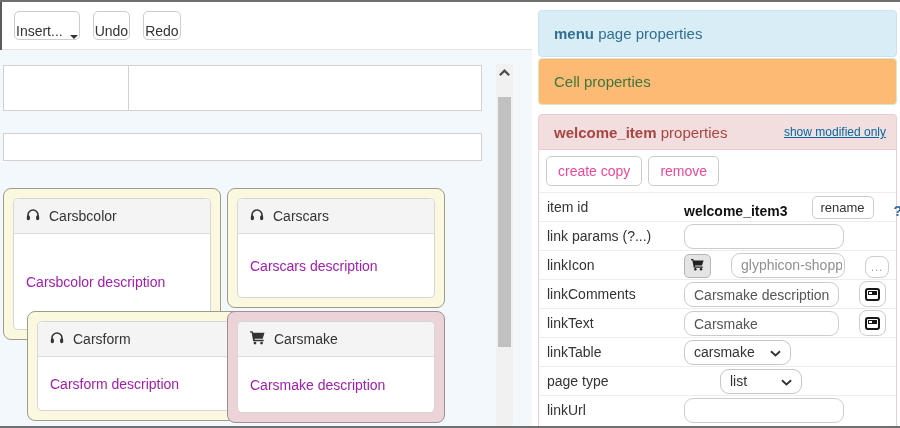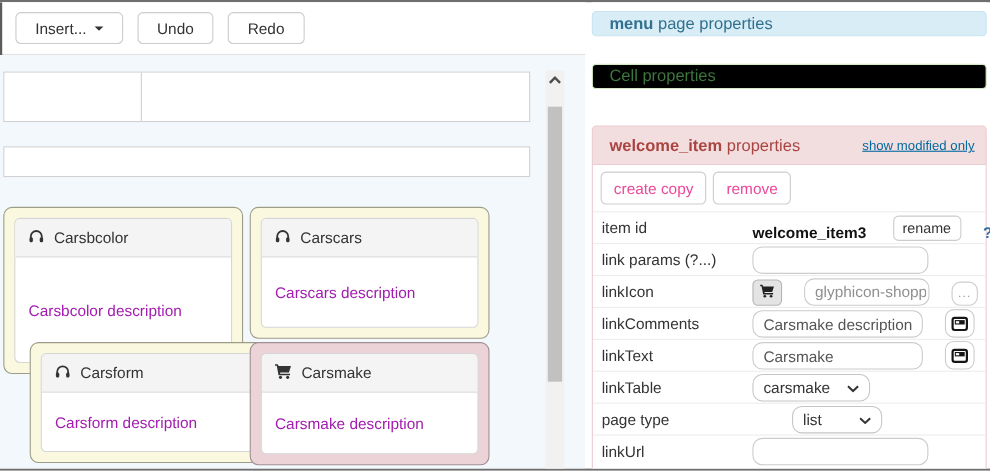--- a/index.html
+++ b/index.html
@@ -6,21 +6,21 @@
   body { font-family:"Liberation Sans", sans-serif; background:#fff; }
   .root { position:relative; width:900px; height:428px; background:#fff; overflow:hidden;
           border-top:2px solid #6f6f6f; border-bottom:2px solid #6f6f6f; }
 
   
   .left-panel { position:absolute; left:0; top:0; width:532px; height:100%; background:#f3f8fc; }
   .edge-dark { position:absolute; left:0; top:0; width:2px; height:48px; background:#5c5c5c; z-index:9; }
   .toolbar { position:absolute; left:0; top:0; width:100%; height:48px; background:#fff;
              border-bottom:1px solid #e2e2e2; display:flex; align-items:center; padding-left:14px; gap:13px; }
   .btn { background:#fff; border:1px solid #ccc; border-radius:5px; color:#333; font-size:14px;
-         height:29px; padding:0 17px; display:inline-flex; align-items:center; cursor:pointer; }
+         height:29px; padding:0 1px; display:inline-flex; align-items:flex-end; cursor:pointer; }
   .caret { display:inline-block; width:0; height:0; border-top:4px solid #333;
            border-left:4px solid transparent; border-right:4px solid transparent; margin-left:7px; }
 
   .wirebox { position:absolute; background:#fff; border:1px solid #d1d1d1; }
   .box1 { left:3px; top:63px; width:479px; height:46px; }
   .box1-divider { position:absolute; left:124px; top:0; width:1px; height:100%; background:#d1d1d1; }
   .box2 { left:3px; top:131px; width:479px; height:28px; }
 
   .card { position:absolute; width:218px; border-radius:8px; padding:9px; }
   .card.yellow { background:#fbf8e0; border:1px solid #9d9c89; }
@@ -31,24 +31,24 @@
                   display:flex; align-items:center; gap:9px; padding:0 12px; font-size:14px; color:#333; }
   .panel-body { flex:1; display:flex; align-items:center; padding:0 12px; font-size:14px; color:#a21caf; }
 
   
   .scrollbar { position:absolute; left:496px; top:62px; width:17px; height:364px; background:#f1f1f1; }
   .scroll-arrow { height:17px; display:flex; align-items:center; justify-content:center; }
   .scroll-thumb { position:absolute; left:2px; top:33px; width:13px; height:250px; background:#c1c1c1; }
 
   
   .right-panel { position:absolute; left:538px; top:0; width:359px; height:100%; background:#fff; font-size:14px; }
-  .alert { position:absolute; left:0; width:100%; height:23px; border-radius:4px;
+  .alert { position:absolute; left:0; width:100%; height:47px; border-radius:4px;
            display:flex; align-items:center; padding:0 15px; font-size:15px; }
   .alert-info { top:8px; background:#d9edf7; border:1px solid #c8e4f2; color:#31708f; }
-  .alert-success { top:56px; background:#000000; border:1px solid #d6e9c6; color:#3c763d; }
+  .alert-success { top:56px; background:#fdba74; border:1px solid #d6e9c6; color:#3c763d; }
   .danger-header { position:absolute; left:0; top:112px; width:100%; height:36px; background:#f2dede;
                    border:1px solid #ebccd1; border-radius:4px 4px 0 0; color:#a94442; font-size:15px;
                    display:flex; align-items:center; justify-content:space-between; padding:0 10px 0 15px; }
   .mod-link { color:#0369a1; text-decoration:underline; font-size:12px; cursor:pointer; }
   .danger-body { position:absolute; left:0; top:148px; width:100%; bottom:0; background:#fff;
                  border-left:1px solid #ebccd1; border-right:1px solid #ebccd1; }
   .actions { height:42px; display:flex; align-items:center; gap:6px; padding:0 7px; }
   .btn-sm { background:#fff; border:1px solid #ccc; border-radius:5px; color:#ec4899; font-size:14px;
             height:30px; padding:0 11px; cursor:pointer; }
   .prop-row { display:flex; align-items:center; height:29px; border-top:1px solid #ededed;

